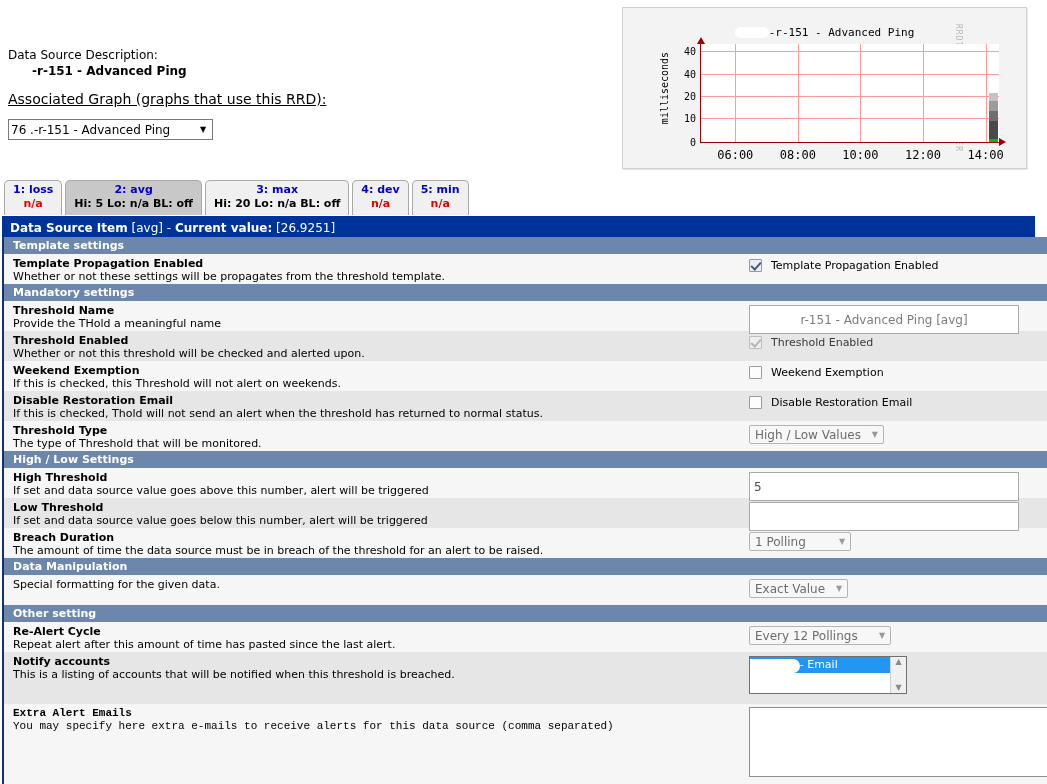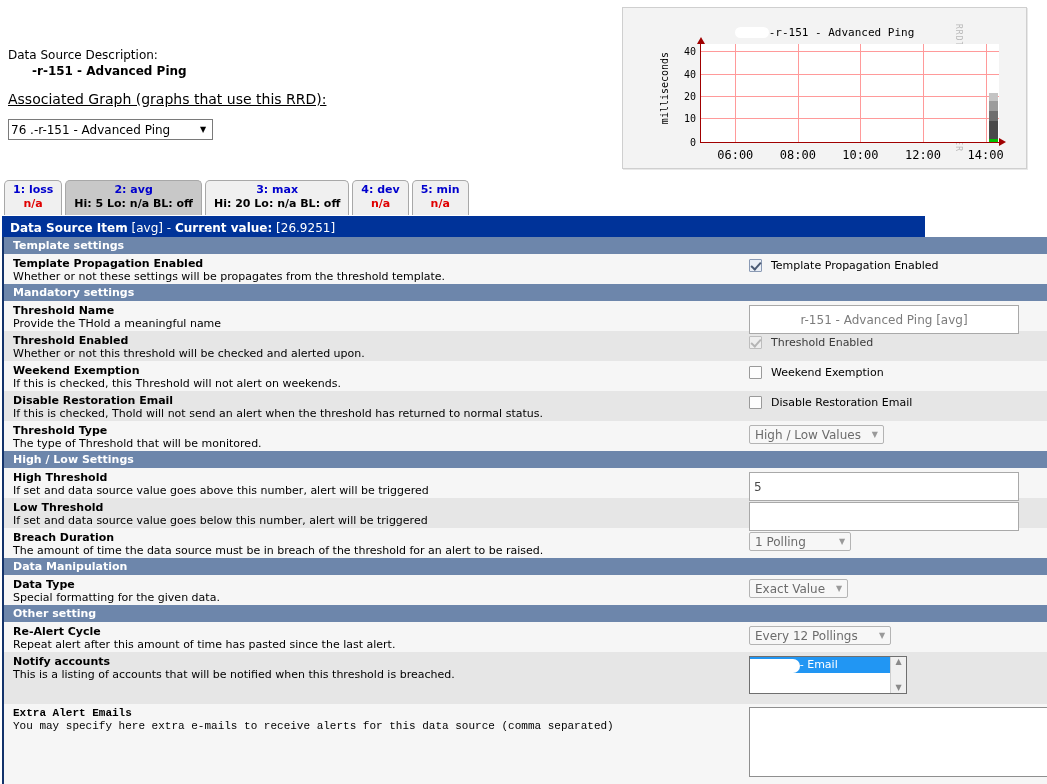--- a/index.html
+++ b/index.html
@@ -205,21 +205,21 @@
   .tab.active { background: #c8c8c8; }
   .tab .t1 { color: #0000cd; }
   .tab .t2 { color: #000000; }
   .tab .t2.na { color: #e00000; }
 
   
   .titlebar {
     position: absolute;
     left: 2px;
     top: 216px;
-    width: 923px;
+    width: 1033px;
     height: 21px;
     background: #003399;
     color: #ffffff;
     font-size: 12px;
     line-height: 21px;
     padding-left: 8px;
     box-sizing: border-box;
     border-top: 2px solid #003399;
   }
   .titlebar b { font-weight: bold; }
@@ -609,21 +609,20 @@
           <span class="txt" style="flex:1">1 Polling</span>
           <span class="arrow">▼</span>
         </div>
       </div>
     </div>
 
     <div class="sechdr">Data Manipulation</div>
 
     <div class="row odd" style="height:29px;">
       <div class="cell-label">
-        <div class="lbl-title">Data Type</div>
         <div class="lbl-desc">Special formatting for the given data.</div>
       </div>
       <div class="cell-field">
         <div class="selbox">
           <span class="txt">Exact Value</span>
           <span class="arrow">▼</span>
         </div>
       </div>
     </div>
 

